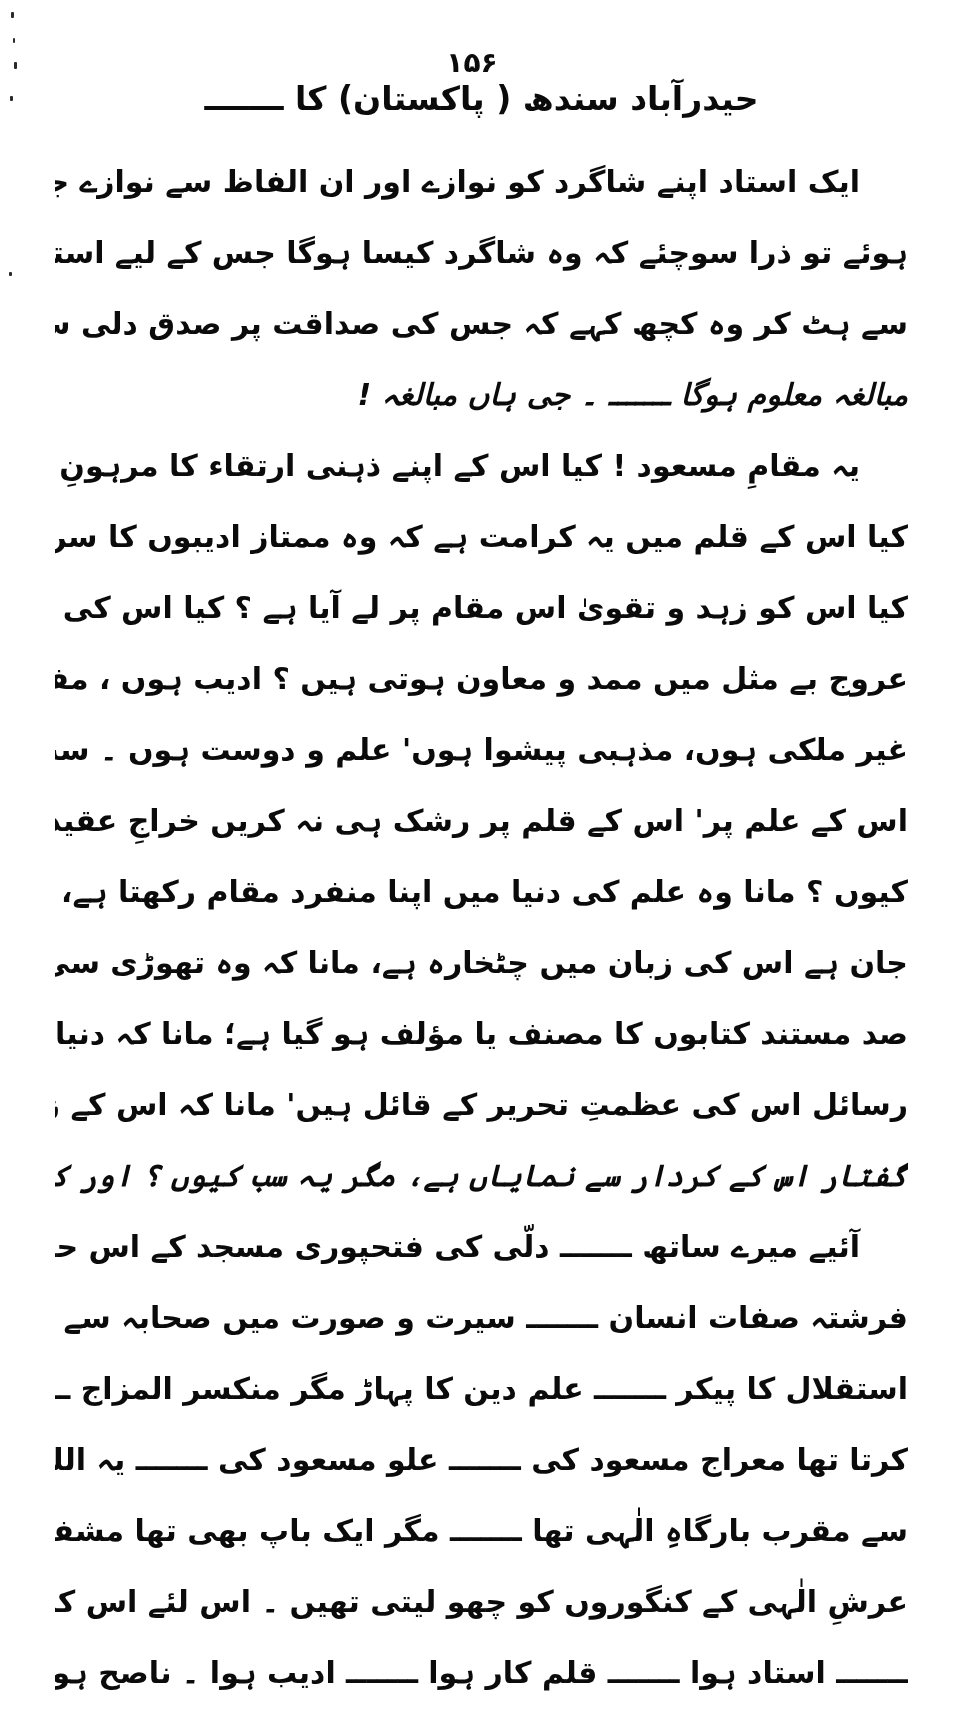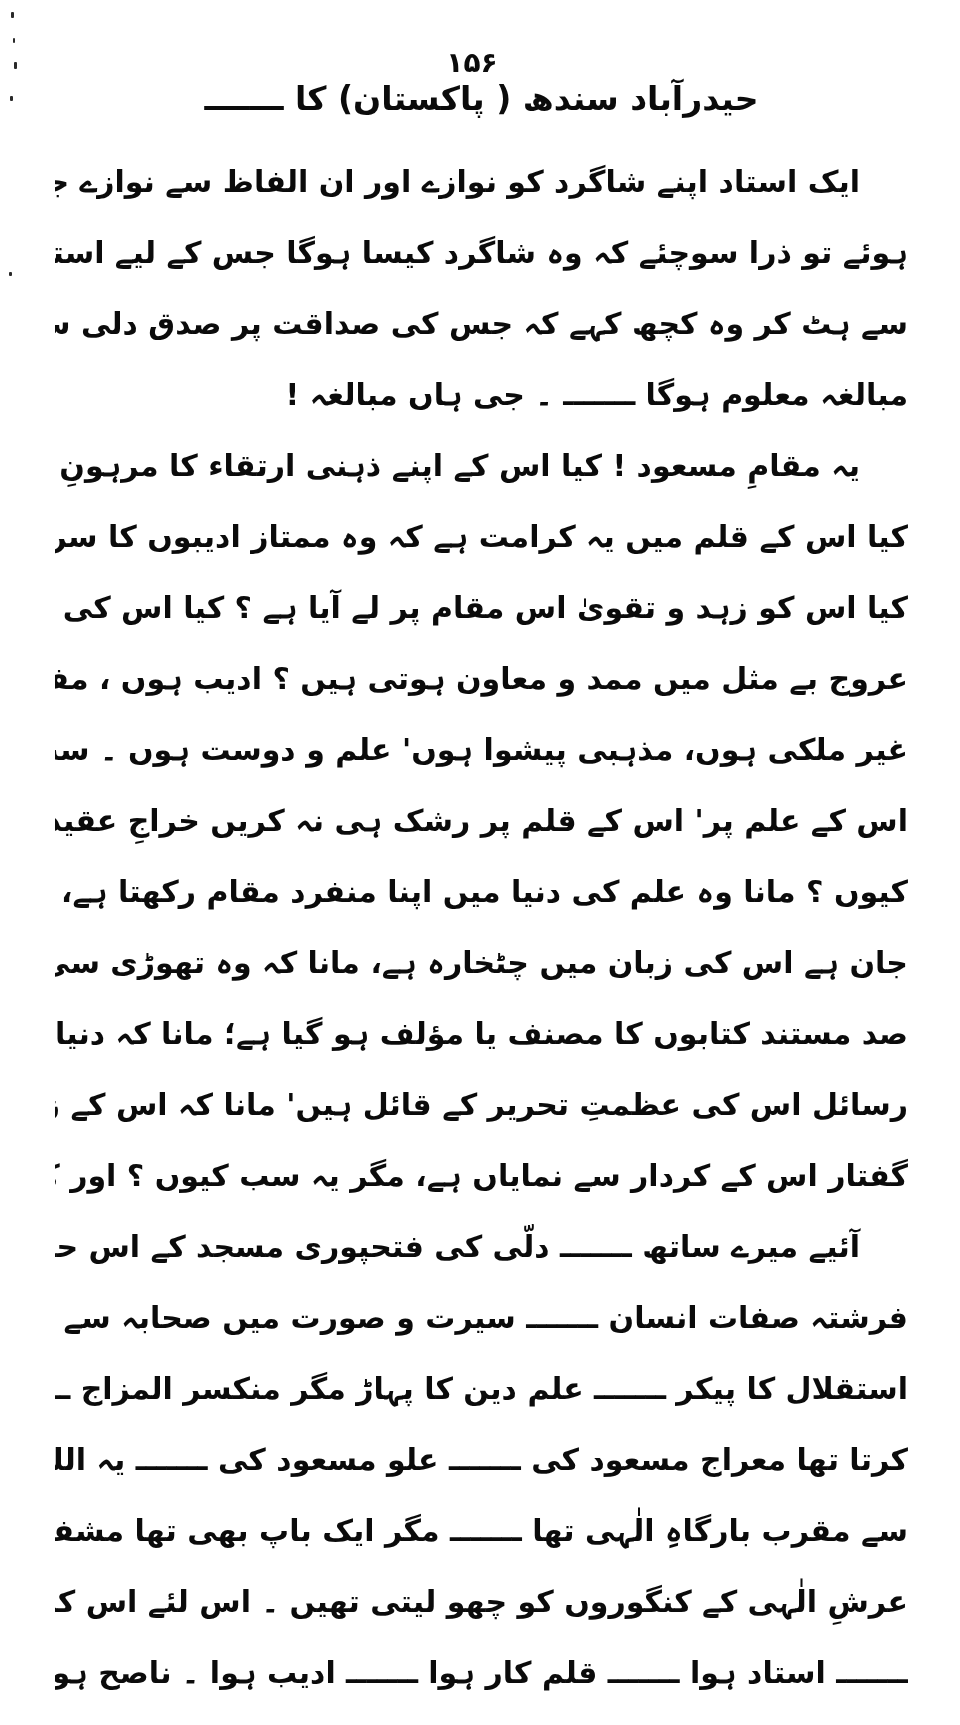--- a/index.html
+++ b/index.html
@@ -65,20 +65,21 @@
     line-height: 71px;
     height: 71px;
     white-space: nowrap;     
     text-align: justify;
     text-align-last: justify;
     overflow: hidden;
   }
   .line.short {
     text-align: right;
     text-align-last: right;
+    font-style: italic;
   }
   .line.indent {
     padding-right: 48px;
   }
 </style>
 </head>
 <body>
 
 <div class="page">
 

